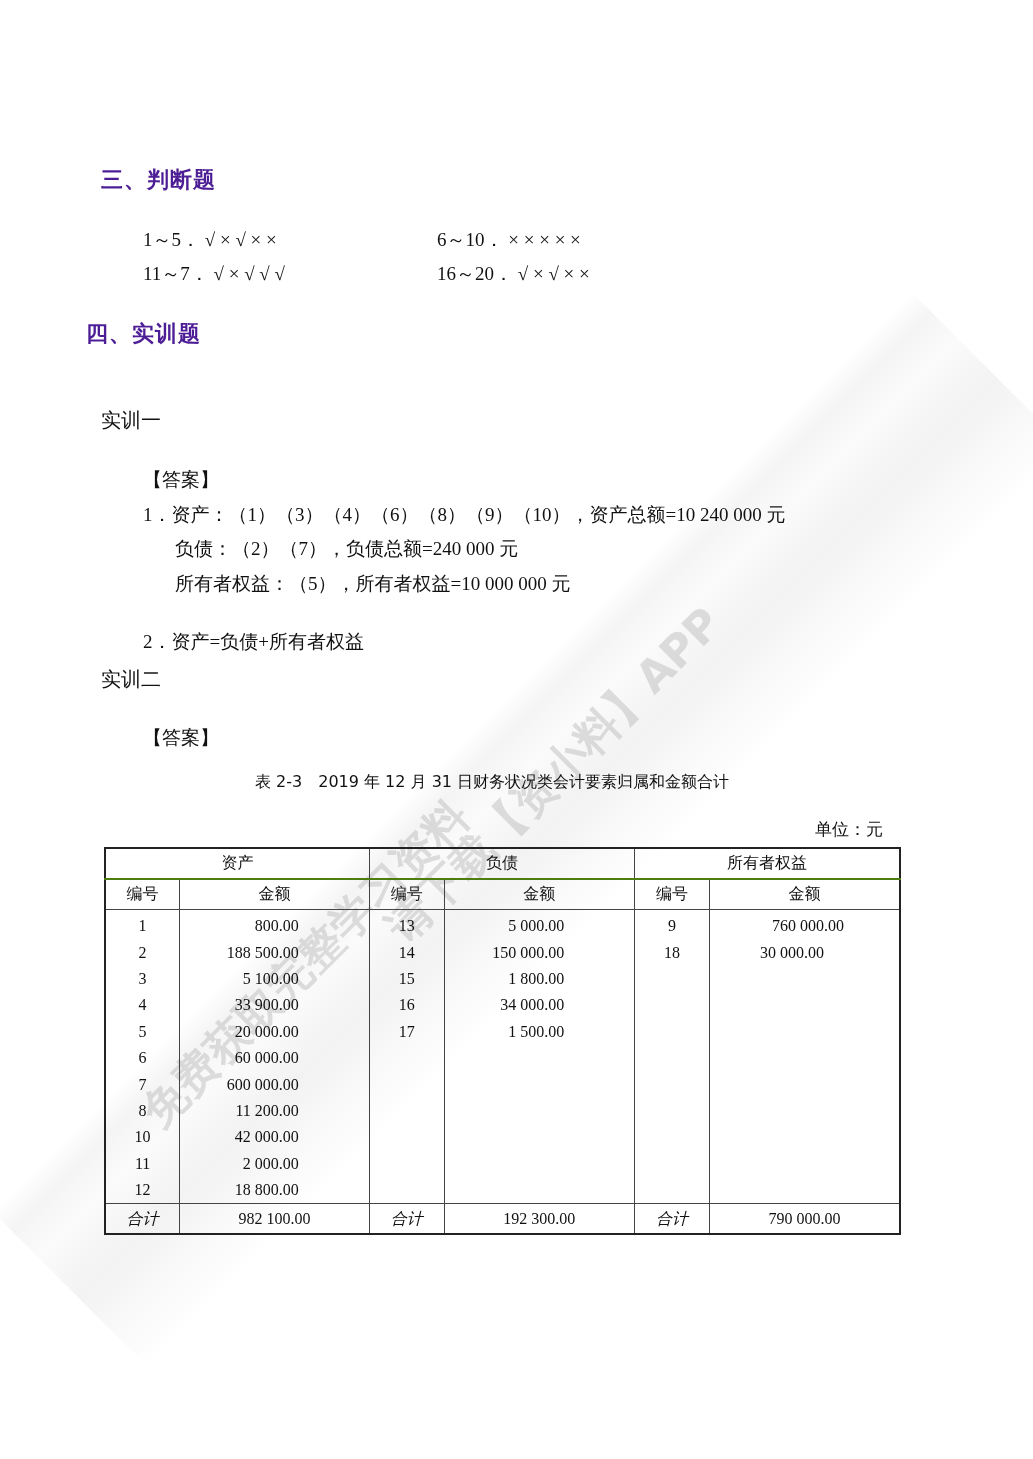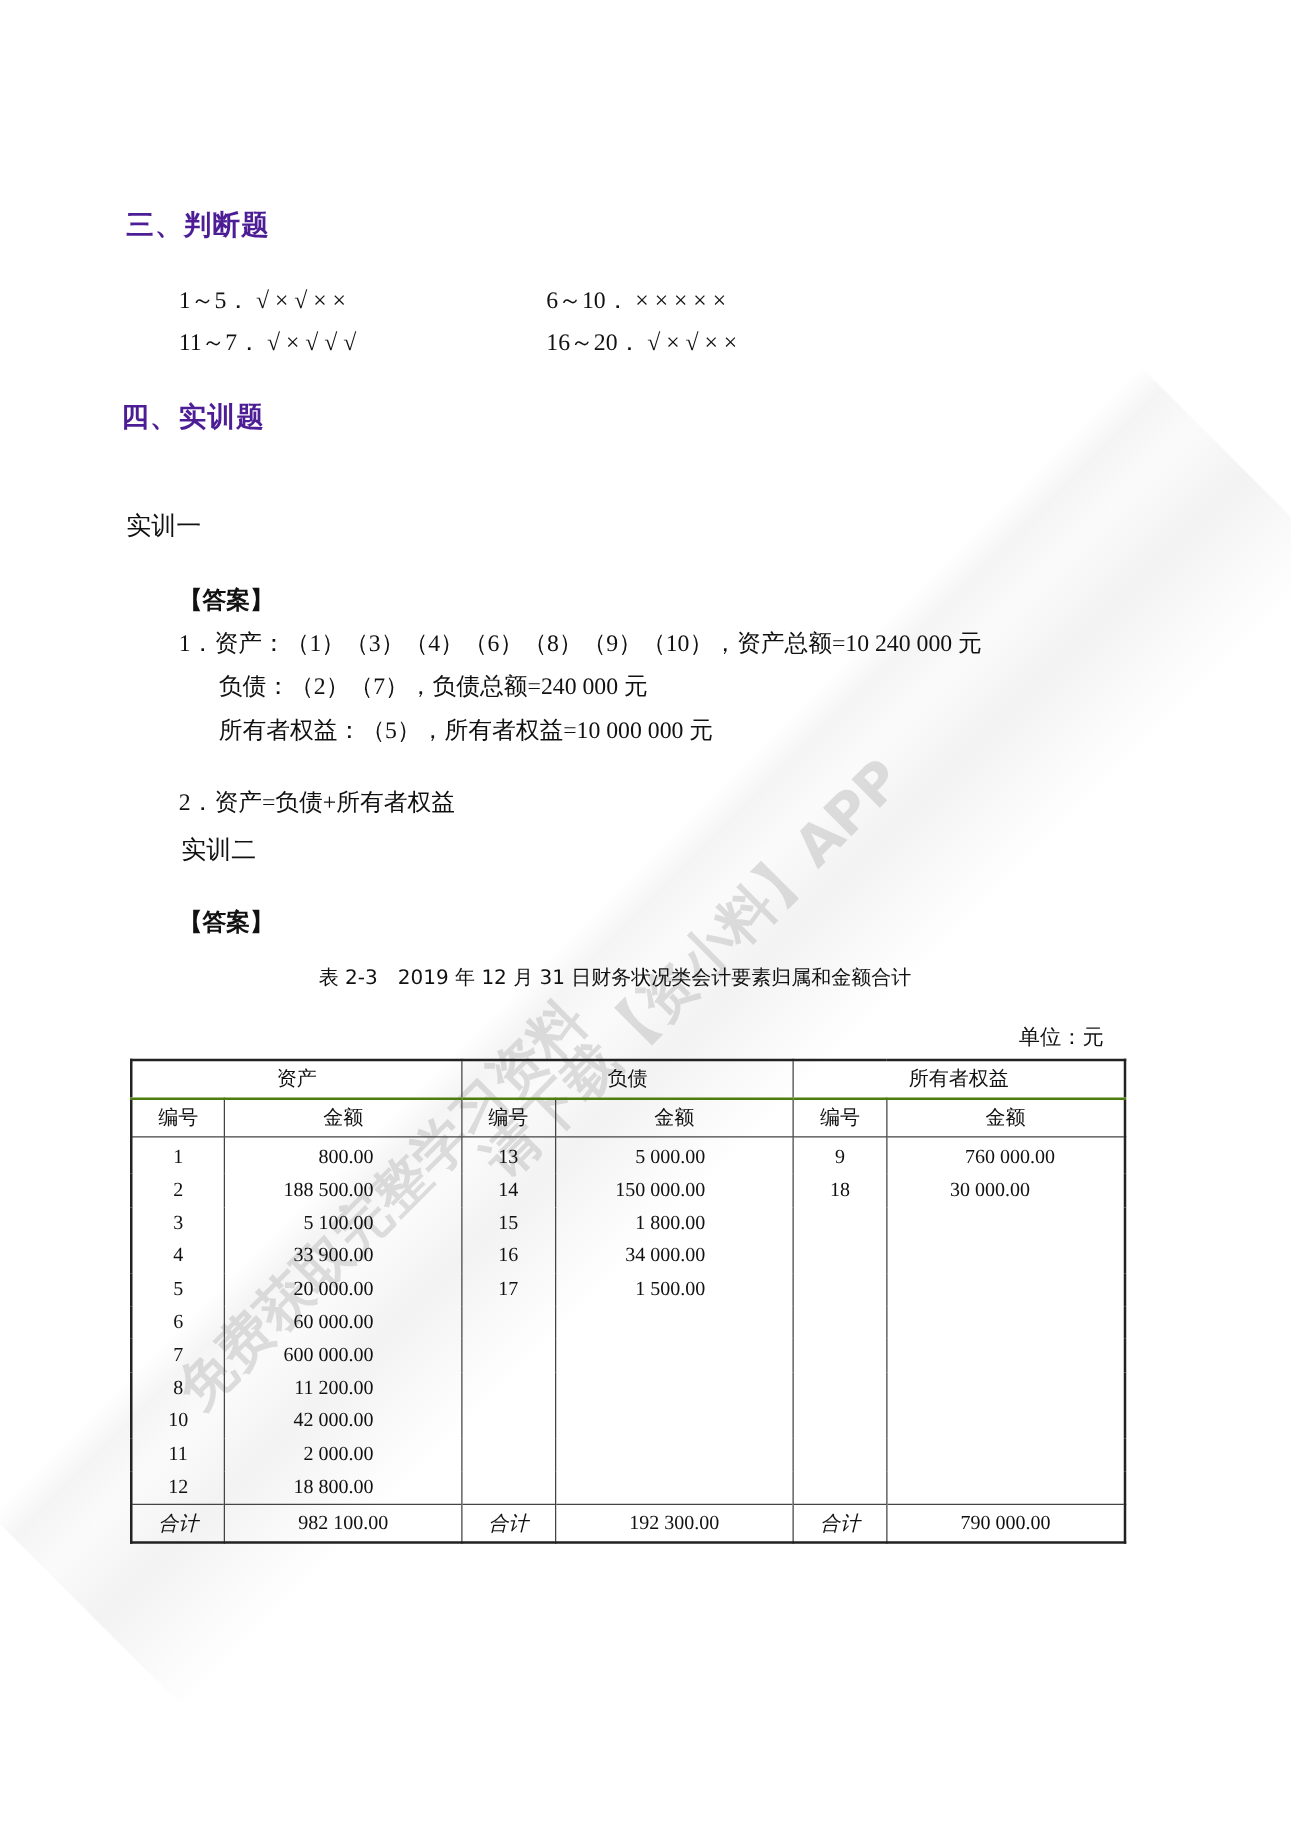--- a/index.html
+++ b/index.html
@@ -2,21 +2,21 @@
 <html><head>
 <meta charset="utf-8">
 <style>
   html, body { margin: 0; padding: 0; background: #ffffff; }
   body { width: 1033px; height: 1459px; position: relative; overflow: hidden;
          font-family: "Liberation Serif", "DejaVu Serif", serif; color: #111; }
   .abs { position: absolute; }
   .h-sec { font-family: "DejaVu Sans", "Liberation Sans", sans-serif; font-size: 22px; font-weight: bold; color: #4c1d95; letter-spacing: 1px; }
   .h-sub { font-family: "DejaVu Sans", "Liberation Sans", sans-serif; font-size: 20px; color: #111; }
   .body-text { font-size: 19px; color: #111; white-space: nowrap; }
-  .answer-tag { font-size: 19px; color: #111; font-weight: bold; }
+  .answer-tag { font-size: 19px; color: #111; }
   .caption { font-family: "DejaVu Sans", "Liberation Sans", sans-serif; font-size: 16px; color: #111; white-space: nowrap; }
   .unit { font-size: 17px; color: #111; }
 
   
   .wm-band { position: absolute; left: -120px; top: 720px; width: 1300px; height: 220px;
              transform: rotate(-45deg); transform-origin: center;
              background: linear-gradient(180deg, rgba(235,235,235,0) 0%, rgba(236,236,236,0.55) 12%, rgba(242,242,242,0.35) 30%, rgba(232,232,232,0.55) 55%, rgba(240,240,240,0.4) 78%, rgba(235,235,235,0) 100%);
              pointer-events: none; }
   .wm-text { position: absolute; font-family: "DejaVu Sans", sans-serif; font-weight: bold; color: rgba(170,170,170,0.38);
              transform: rotate(-45deg); transform-origin: left center; white-space: nowrap; pointer-events: none; }
@@ -55,30 +55,30 @@
 </div>
 <div class="abs body-text" style="left:143px; top:261px;">
   <span>11～7．</span>
   <span>√ × √ √ √</span>
 </div>
 <div class="abs body-text" style="left:437px; top:261px;">
   <span>16～20．</span>
   <span>√ × √ × ×</span>
 </div>
 
-<div class="abs h-sec" style="left:97px; top:319px;">四、实训题</div>
+<div class="abs h-sec" style="left:86px; top:319px;">四、实训题</div>
 
 <div class="abs h-sub" style="left:101px; top:407px;">实训一</div>
 <div class="abs answer-tag" style="left:143px; top:467px;">【答案】</div>
 <div class="abs body-text" style="left:143px; top:502px;">1．资产：（1）（3）（4）（6）（8）（9）（10），资产总额=10 240 000 元</div>
 <div class="abs body-text" style="left:175px; top:536px;">负债：（2）（7），负债总额=240 000 元</div>
 <div class="abs body-text" style="left:175px; top:571px;">所有者权益：（5），所有者权益=10 000 000 元</div>
 <div class="abs body-text" style="left:143px; top:605px;margin-top:24px;">2．资产=负债+所有者权益</div>
 
-<div class="abs h-sub" style="left:101px; top:666px;margin-left:44px;">实训二</div>
+<div class="abs h-sub" style="left:101px; top:666px;">实训二</div>
 <div class="abs answer-tag" style="left:143px; top:725px;">【答案】</div>
 <div class="abs caption" style="left:255px; top:772px;">表 2-3　2019 年 12 月 31 日财务状况类会计要素归属和金额合计</div>
 <div class="abs unit" style="left:815px; top:818px;">单位：元</div>
 
 <table class="fin">
   <colgroup>
     <col style="width:75px">
       <col style="width:190px">
     <col style="width:75px">
       <col style="width:191px">

